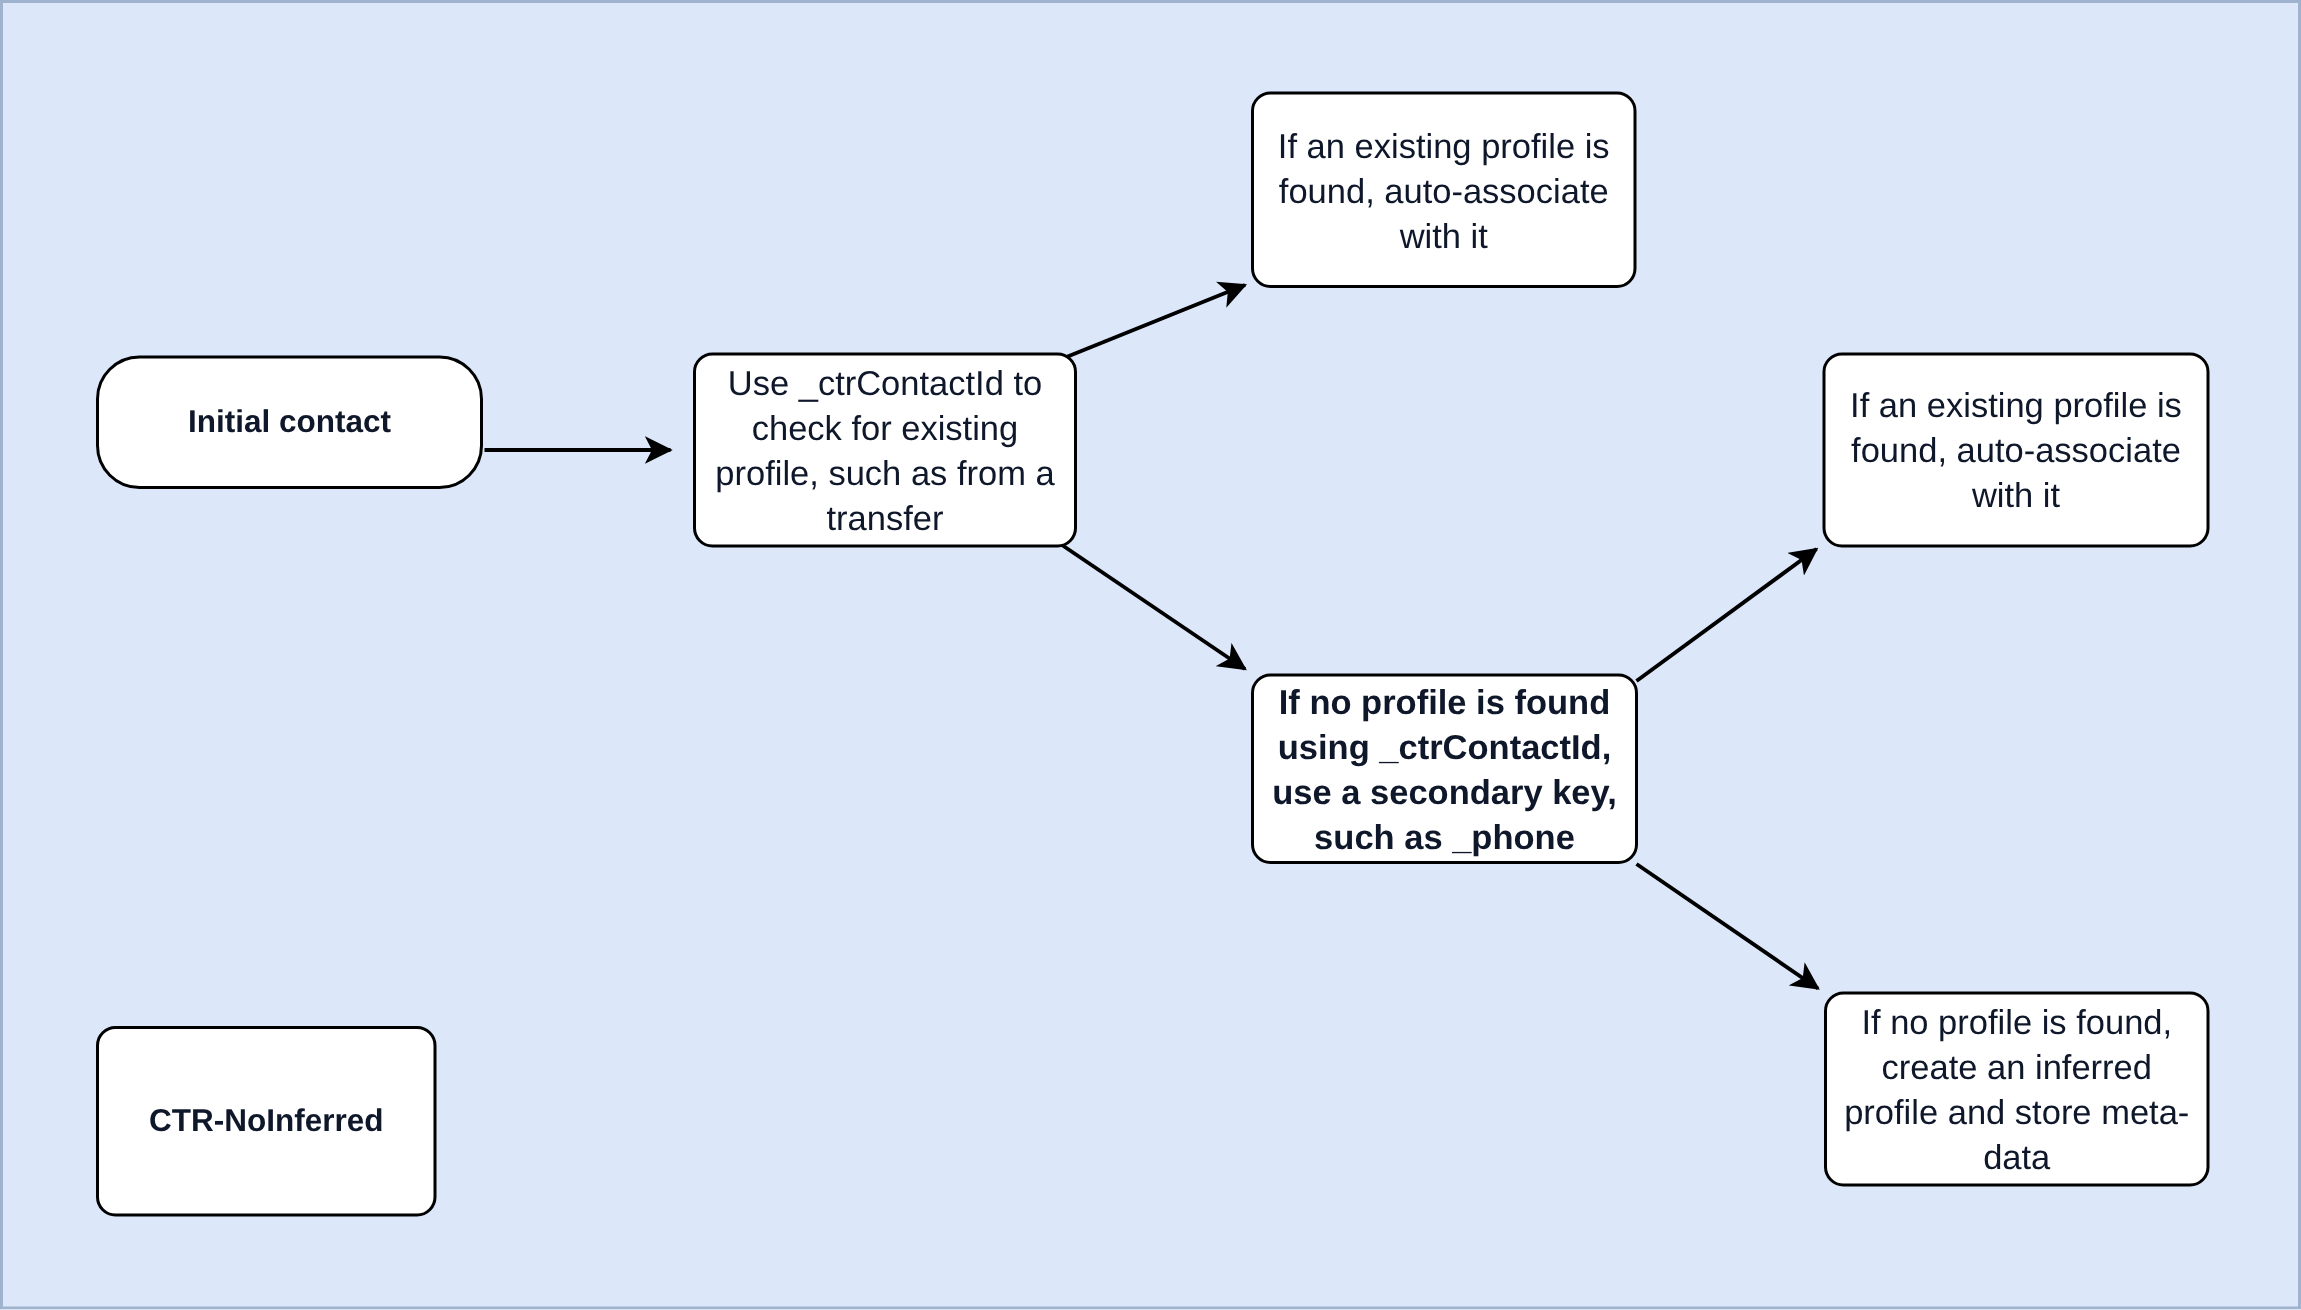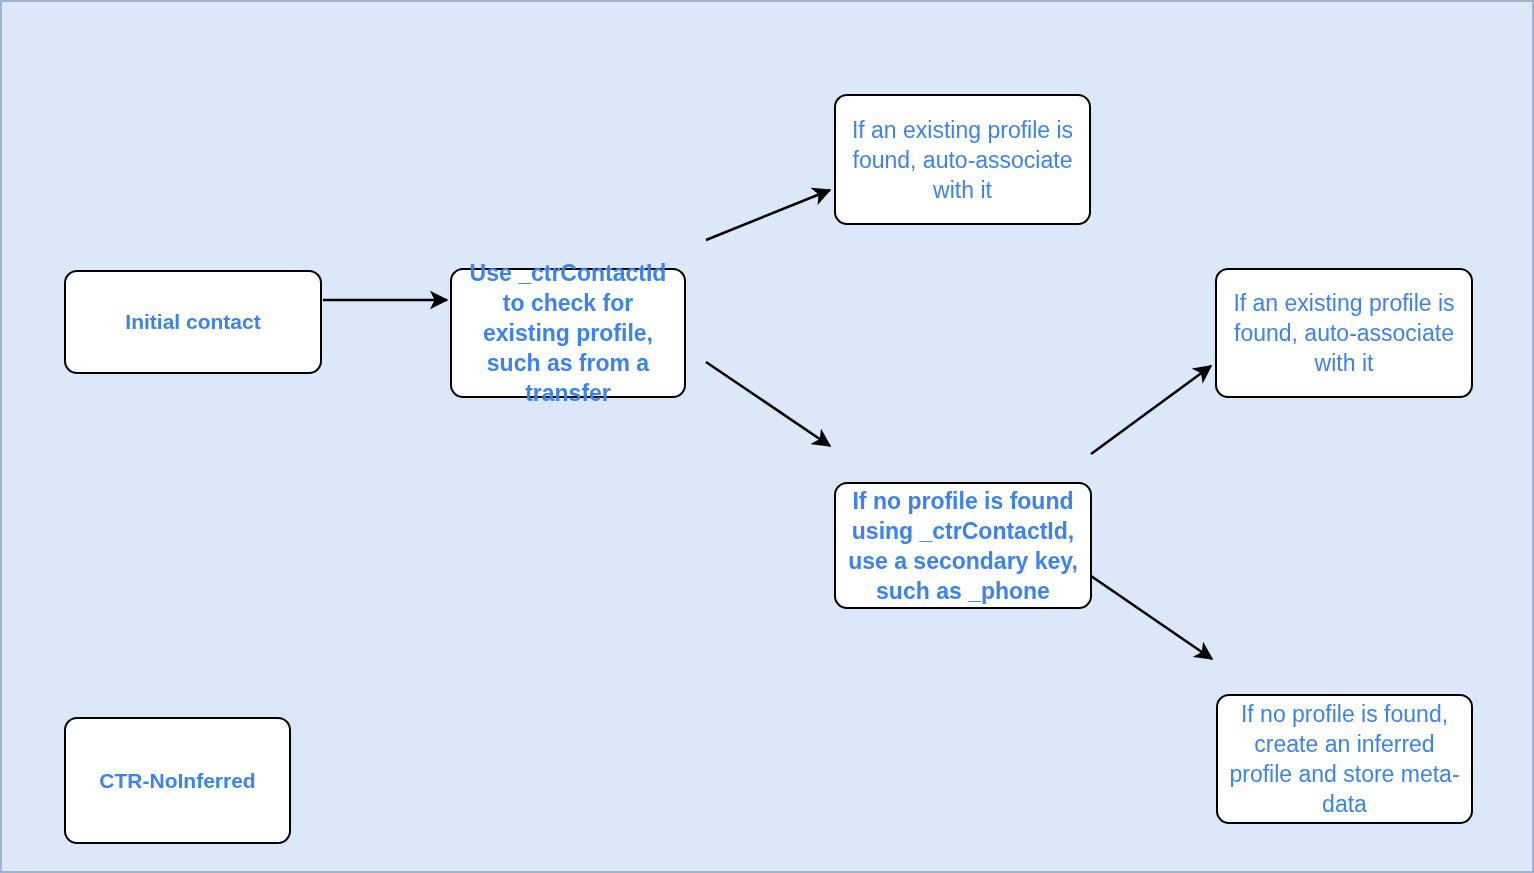--- a/index.html
+++ b/index.html
@@ -28,39 +28,38 @@
   .node {
     position: absolute;
     box-sizing: border-box;
     background: #ffffff;
     border: 2px solid #000000;
     border-radius: 13px;
     display: flex;
     align-items: center;
     justify-content: center;
     text-align: center;
-    color: #3b82f6;
+    color: #0f172a;
     font-size: 23px;
     line-height: 30px;
     padding: 20px 10px;
-    margin-top: 33px;
   }
   .node .label {
     display: block;
     width: 100%;
     white-space: pre-line;
   }
   .node.bold {
     font-weight: bold;
     font-size: 21px;
   }
 
   
-  #node-initial-contact   { left: 62px;   top: 235px; width: 258px; height: 104px; }
-  #node-check-existing    { left: 448px;  top: 233px; width: 236px; height: 130px; font-weight: bold; }
+  #node-initial-contact   { left: 62px;   top: 235px; width: 258px; height: 89px; border-radius: 29px; }
+  #node-check-existing    { left: 460px;  top: 233px; width: 256px; height: 130px; }
   #node-auto-associate-1  { left: 832px;  top: 59px;  width: 257px; height: 131px; }
   #node-secondary-key     { left: 832px;  top: 447px; width: 258px; height: 127px; font-weight: bold; }
   #node-auto-associate-2  { left: 1213px; top: 233px; width: 258px; height: 130px; }
   #node-inferred-profile  { left: 1214px; top: 659px; width: 257px; height: 130px; align-items: center; }
   #node-ctr-noinferred    { left: 62px;   top: 682px; width: 227px; height: 127px; }
 </style>
 </head>
 <body>
 
 <div id="canvas">

